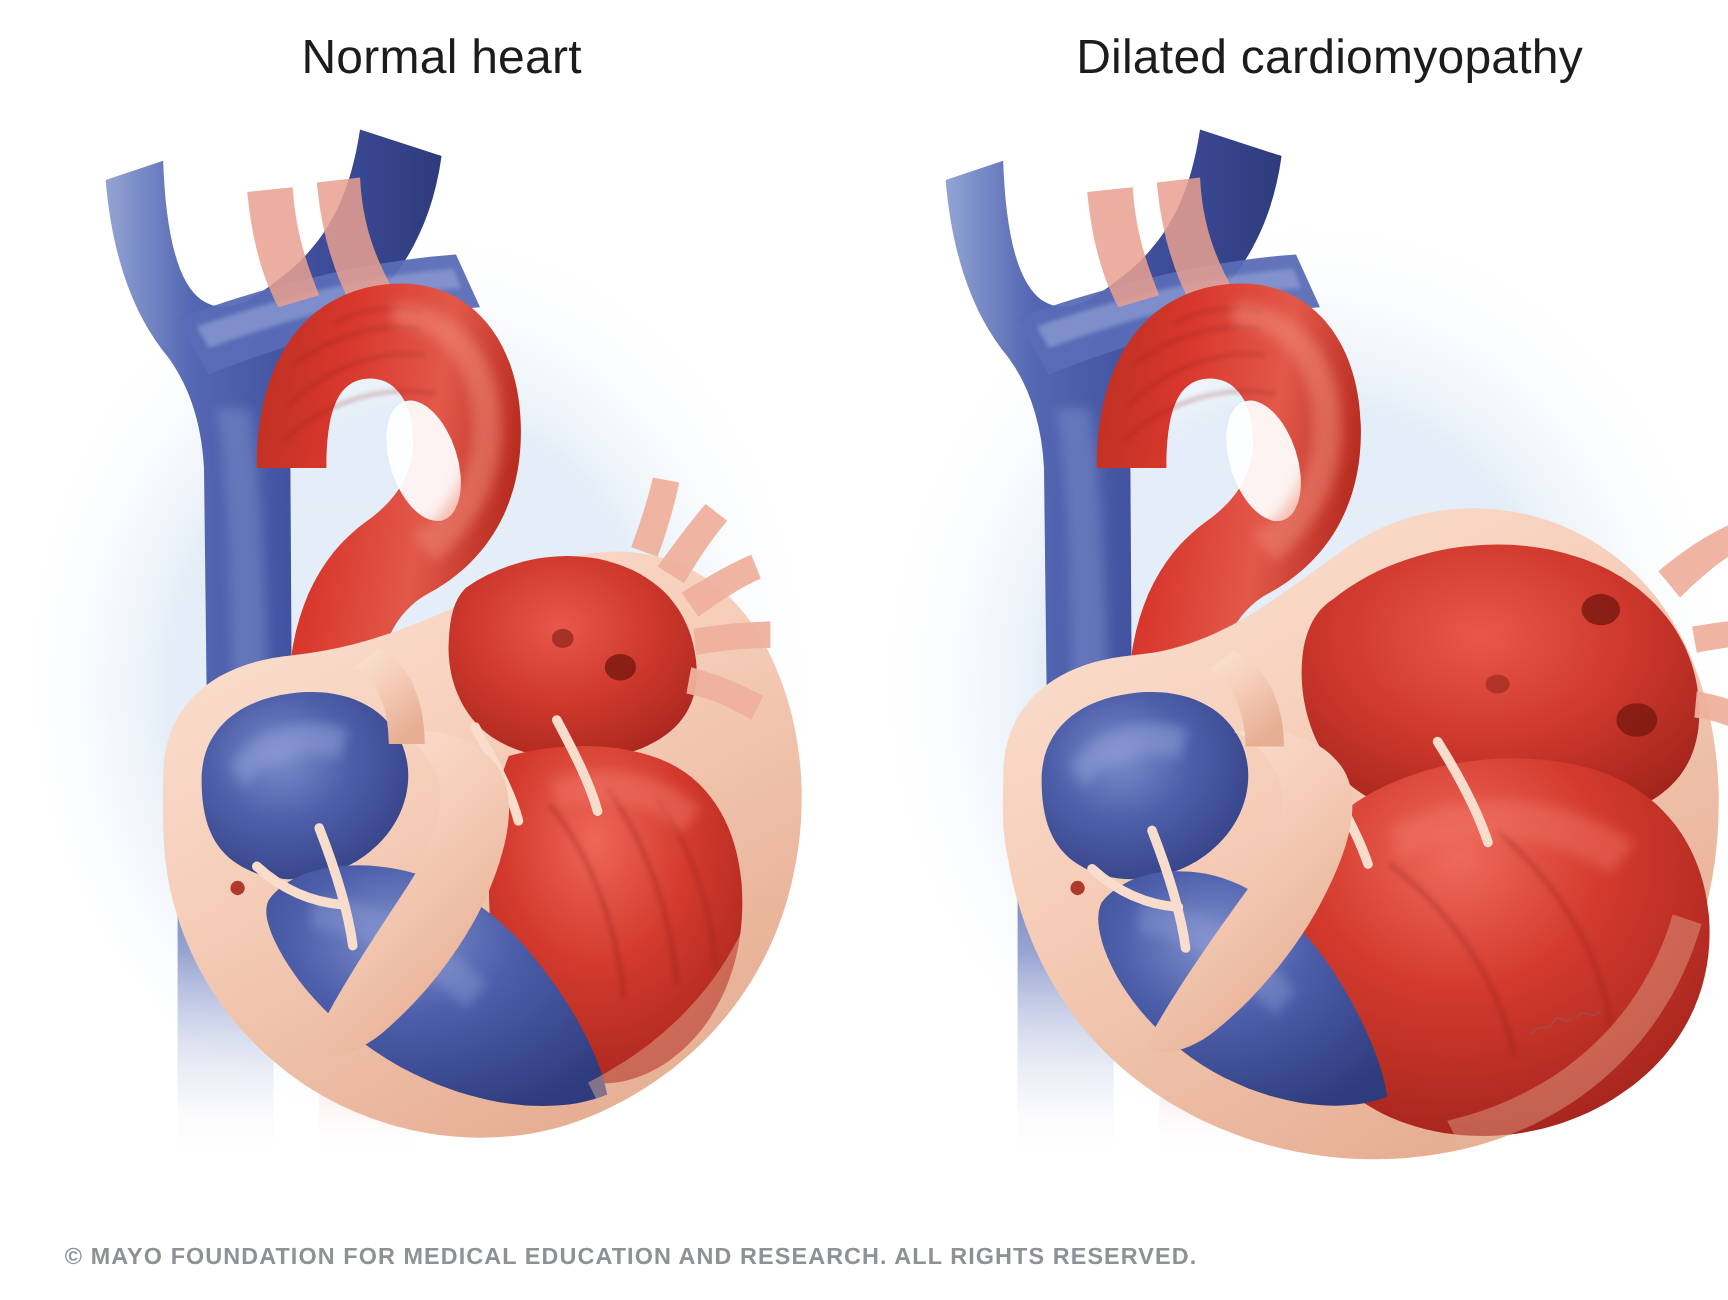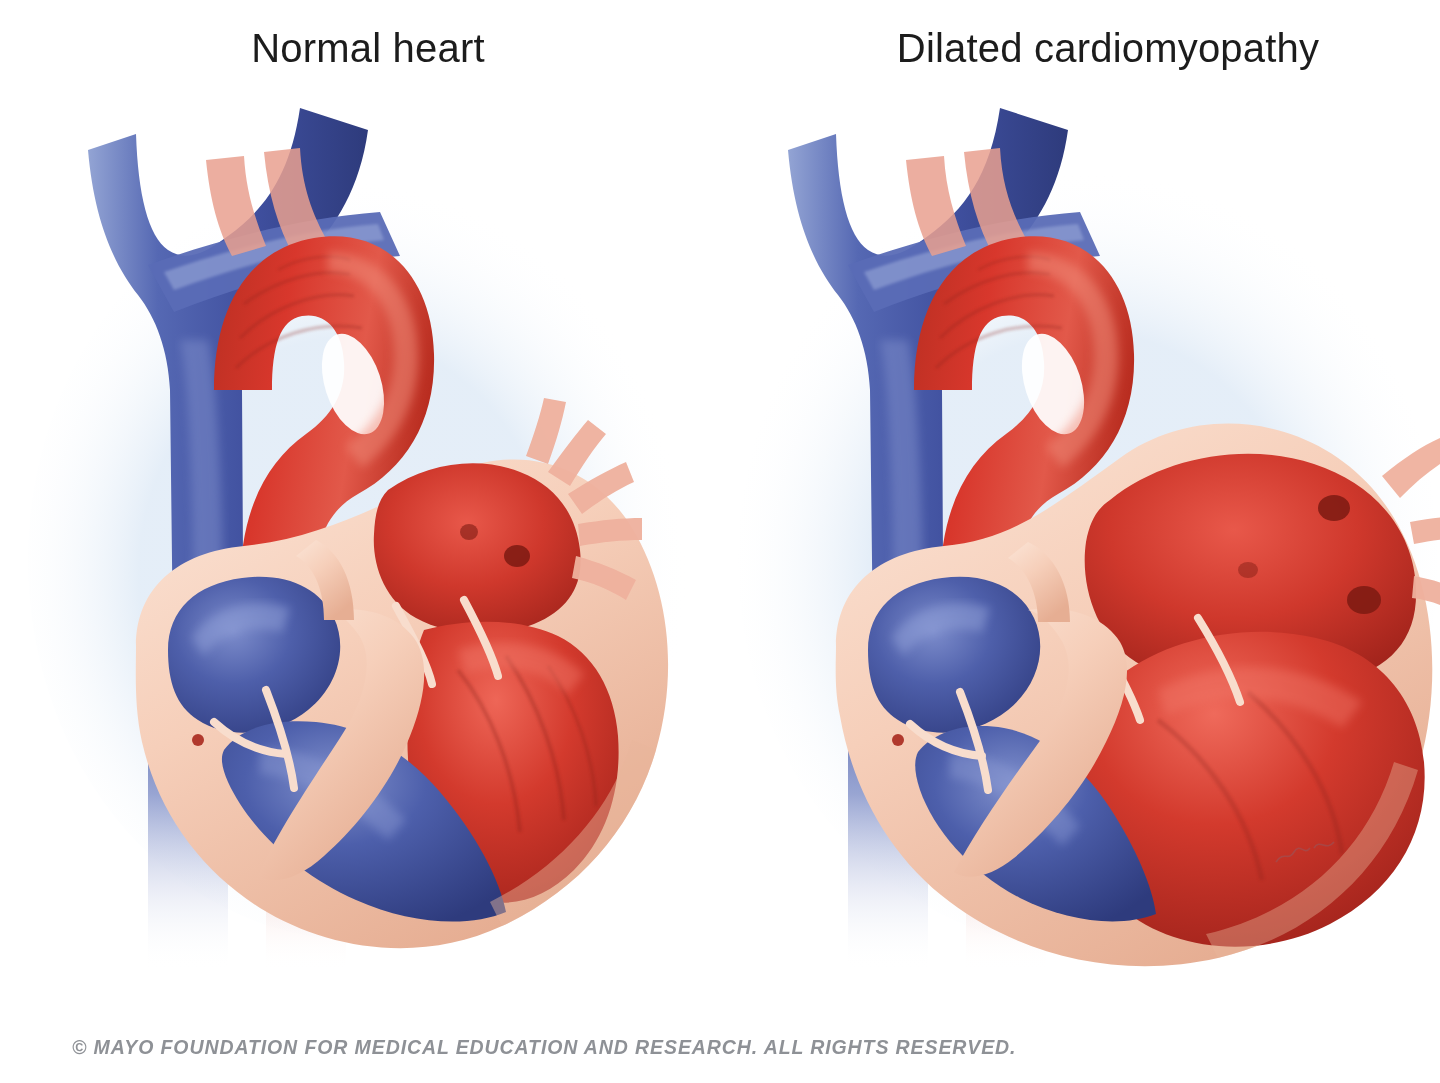--- a/index.html
+++ b/index.html
@@ -40,29 +40,28 @@
 
   .art{
     position:absolute;
     top:90px;left:0;
     width:100%;height:900px;
   }
   svg{display:block;width:100%;height:100%;}
 
   .copyright{
     position:absolute;
-    left:44px;
+    left:26px;
     top:1036px;
     font-size:19.5px;
     font-weight:700;
     letter-spacing:0.9px;
     color:#8e9196;
     white-space:nowrap;
     font-family:"Liberation Sans", sans-serif;
-    font-style:italic;
   }
 </style>
 </head>
 <body>
 
 <div class="figure">
 
   <div class="panel panel-left">
     <div class="panel-title">Normal heart</div>
 

